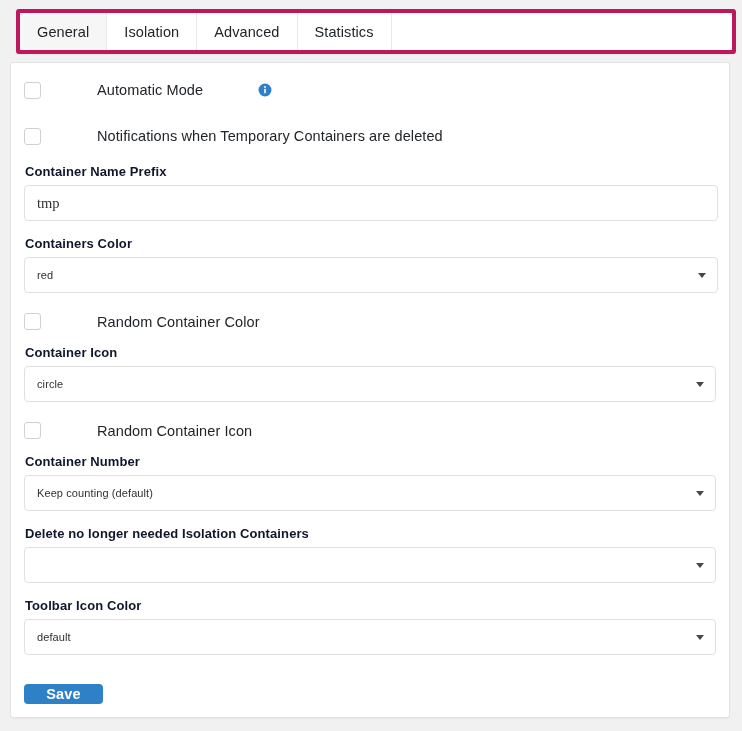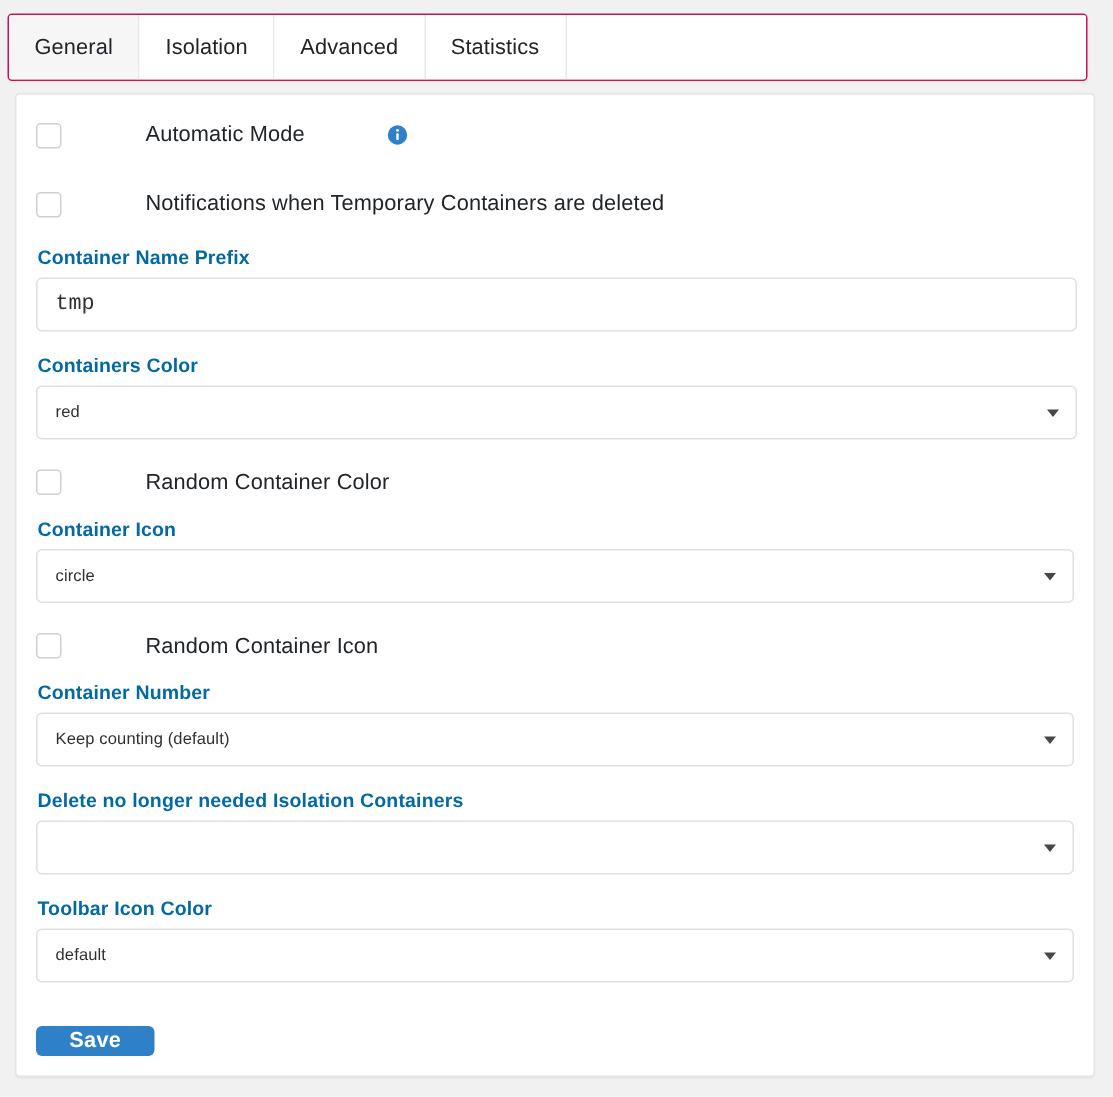--- a/index.html
+++ b/index.html
@@ -9,26 +9,26 @@
     width: 742px;
     height: 731px;
     background: #f1f1f1;
     font-family: "Liberation Sans", sans-serif;
     -webkit-font-smoothing: antialiased;
   }
 
   
   .tabs-panel {
     position: absolute;
-    left: 5px;
+    left: 16px;
     top: 9px;
     width: 720px;
     height: 45px;
     background: #ffffff;
-    border: 1px solid #be185d;
+    border: 4px solid #be185d;
     border-radius: 3px;
     box-shadow: 0 1px 1px rgba(0,0,0,.045);
     display: flex;
     align-items: stretch;
     overflow: hidden;
   }
   .tab {
     display: flex;
     align-items: center;
     padding: 0 17px;
@@ -95,34 +95,34 @@
     height: 14px;
     display: inline-block;
     flex: 0 0 auto;
     cursor: pointer;
   }
 
   
   .field-label {
     font-size: 13px;
     font-weight: bold;
-    color: #0369a1;
+    color: #0f172a;
     margin: 0 0 6px 1px;
     letter-spacing: .1px;
   }
   .group { margin-bottom: 15px; }
 
   .text-input {
     display: block;
     width: 694px;
     height: 36px;
     border: 1px solid #e0e0e0;
     border-radius: 4px;
     background: #fff;
-    font-family: Liberation Mono, monospace;
+    font-family: Liberation Serif, serif;
     font-size: 14.5px;
     color: #303030;
     padding: 0 12px;
     outline: none;
   }
 
   .select-wrap {
     position: relative;
     height: 36px;
     border: 1px solid #e0e0e0;

